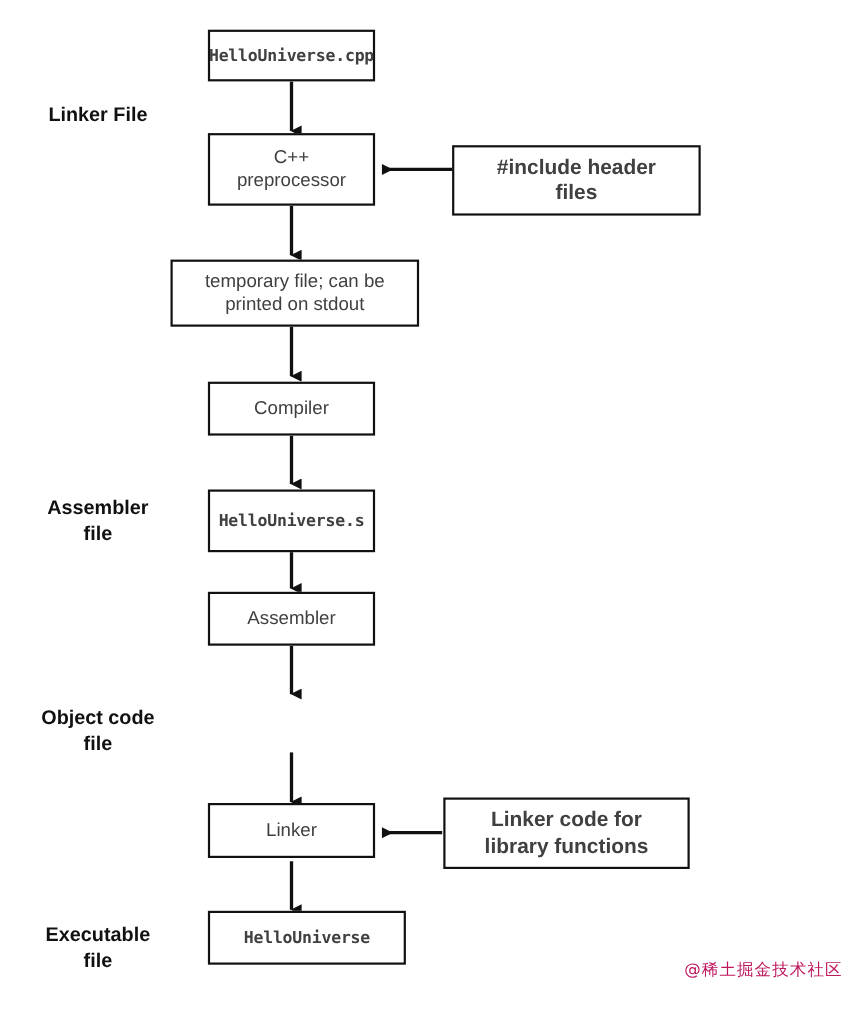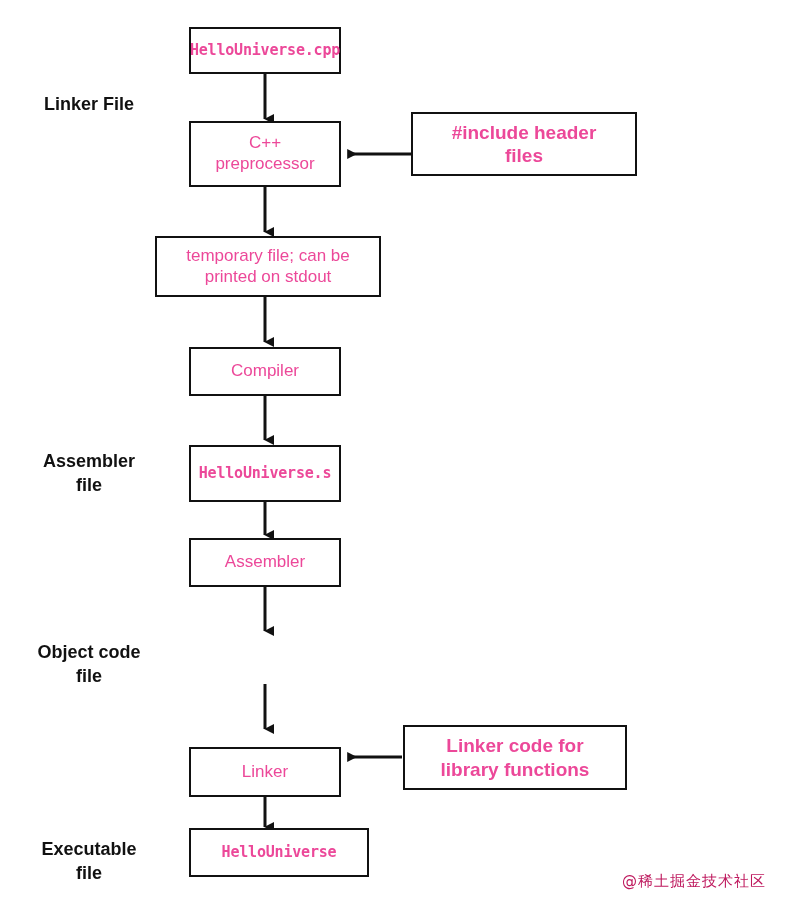--- a/index.html
+++ b/index.html
@@ -25,21 +25,21 @@
   }
   .node {
     position: absolute;
     box-sizing: border-box;
     border: 2px solid #111111;
     background: #ffffff;
     display: flex;
     align-items: center;
     justify-content: center;
     text-align: center;
-    color: #ec4899;
+    color: #404040;
     line-height: 1.22;
   }
   .node.plain {
     font-family: "Liberation Sans", sans-serif;
     font-weight: 400;
     font-size: 17px;
   }
   .node.mono {
     font-family: "DejaVu Sans Mono", "Liberation Mono", monospace;
     font-weight: 700;
@@ -107,34 +107,34 @@
 file</div>
 
   <div class="stage-label" style="left:14px; top:838px; width:150px;">Executable
 file</div>
 
   <div class="node mono" style="left:189px; top:27px; width:152px; height:47px;">HelloUniverse.cpp</div>
 
   <div class="node plain" style="left:189px; top:121px; width:152px; height:66px; white-space:pre-line;">C++
 preprocessor</div>
 
-  <div class="node strong" style="left:411px; top:112px; width:226px; height:64px; white-space:pre-line;">#include header
+  <div class="node strong" style="left:411px; top:132px; width:226px; height:64px; white-space:pre-line;">#include header
 files</div>
 
   <div class="node plain" style="left:155px; top:236px; width:226px; height:61px; white-space:pre-line;">temporary file; can be
 printed on stdout</div>
 
   <div class="node plain" style="left:189px; top:347px; width:152px; height:49px;">Compiler</div>
 
   <div class="node mono" style="left:189px; top:445px; width:152px; height:57px;">HelloUniverse.s</div>
 
   <div class="node plain" style="left:189px; top:538px; width:152px; height:49px;">Assembler</div>
 
 
-  <div class="node plain" style="left:189px; top:747px; width:152px; height:50px;">Linker</div>
+  <div class="node plain" style="left:189px; top:730px; width:152px; height:50px;">Linker</div>
 
   <div class="node strong" style="left:403px; top:725px; width:224px; height:65px; white-space:pre-line;">Linker code for
 library functions</div>
 
   <div class="node mono" style="left:189px; top:828px; width:180px; height:49px;">HelloUniverse</div>
 
   <div class="watermark" style="left:622px; top:872px;">@稀土掘金技术社区</div>
 
 </div>
 

